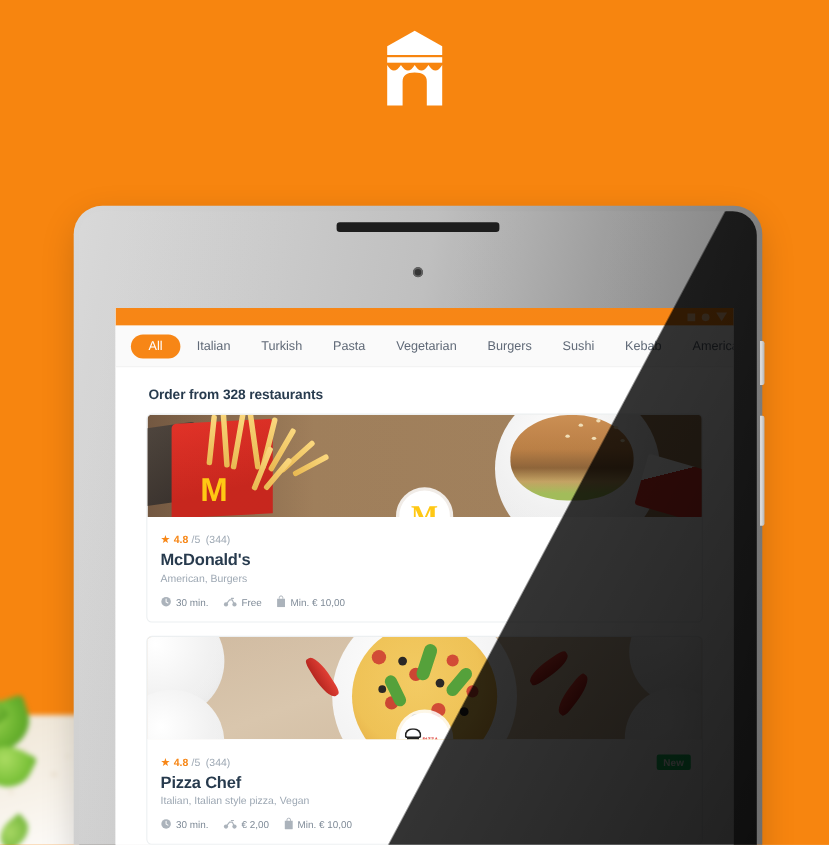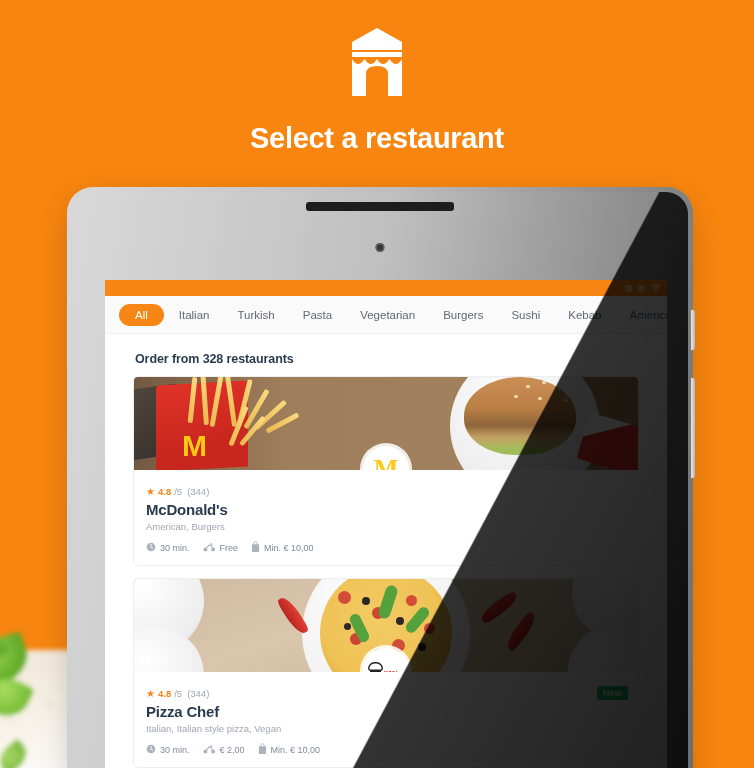--- a/index.html
+++ b/index.html
@@ -277,21 +277,20 @@
 </div>
 
 <div class="header">
   <span class="shop-icon">
     <svg viewBox="0 0 66 72" width="66" height="72" aria-hidden="true">
       <path d="M8 16 L33 2 L58 16 L58 24 L8 24 Z" fill="#ffffff"></path>
       <rect x="8" y="26" width="50" height="5" fill="#ffffff"></rect>
       <path d="M8 33 q6 10 12.5 0 q6.5 10 12.5 0 q6 10 12.5 0 q6.5 10 12.5 0 L58 70 L44 70 L44 48 q0 -8 -11 -8 q-11 0 -11 8 L22 70 L8 70 Z" fill="#ffffff"></path>
     </svg>
   </span>
-  <div class="page-title">Select a restaurant</div>
 </div>
 
 <div class="tablet">
   <div class="side-btn b1"></div>
   <div class="side-btn b2"></div>
   <div class="speaker"></div>
   <div class="camera"></div>
 
   <div class="screen">
 

